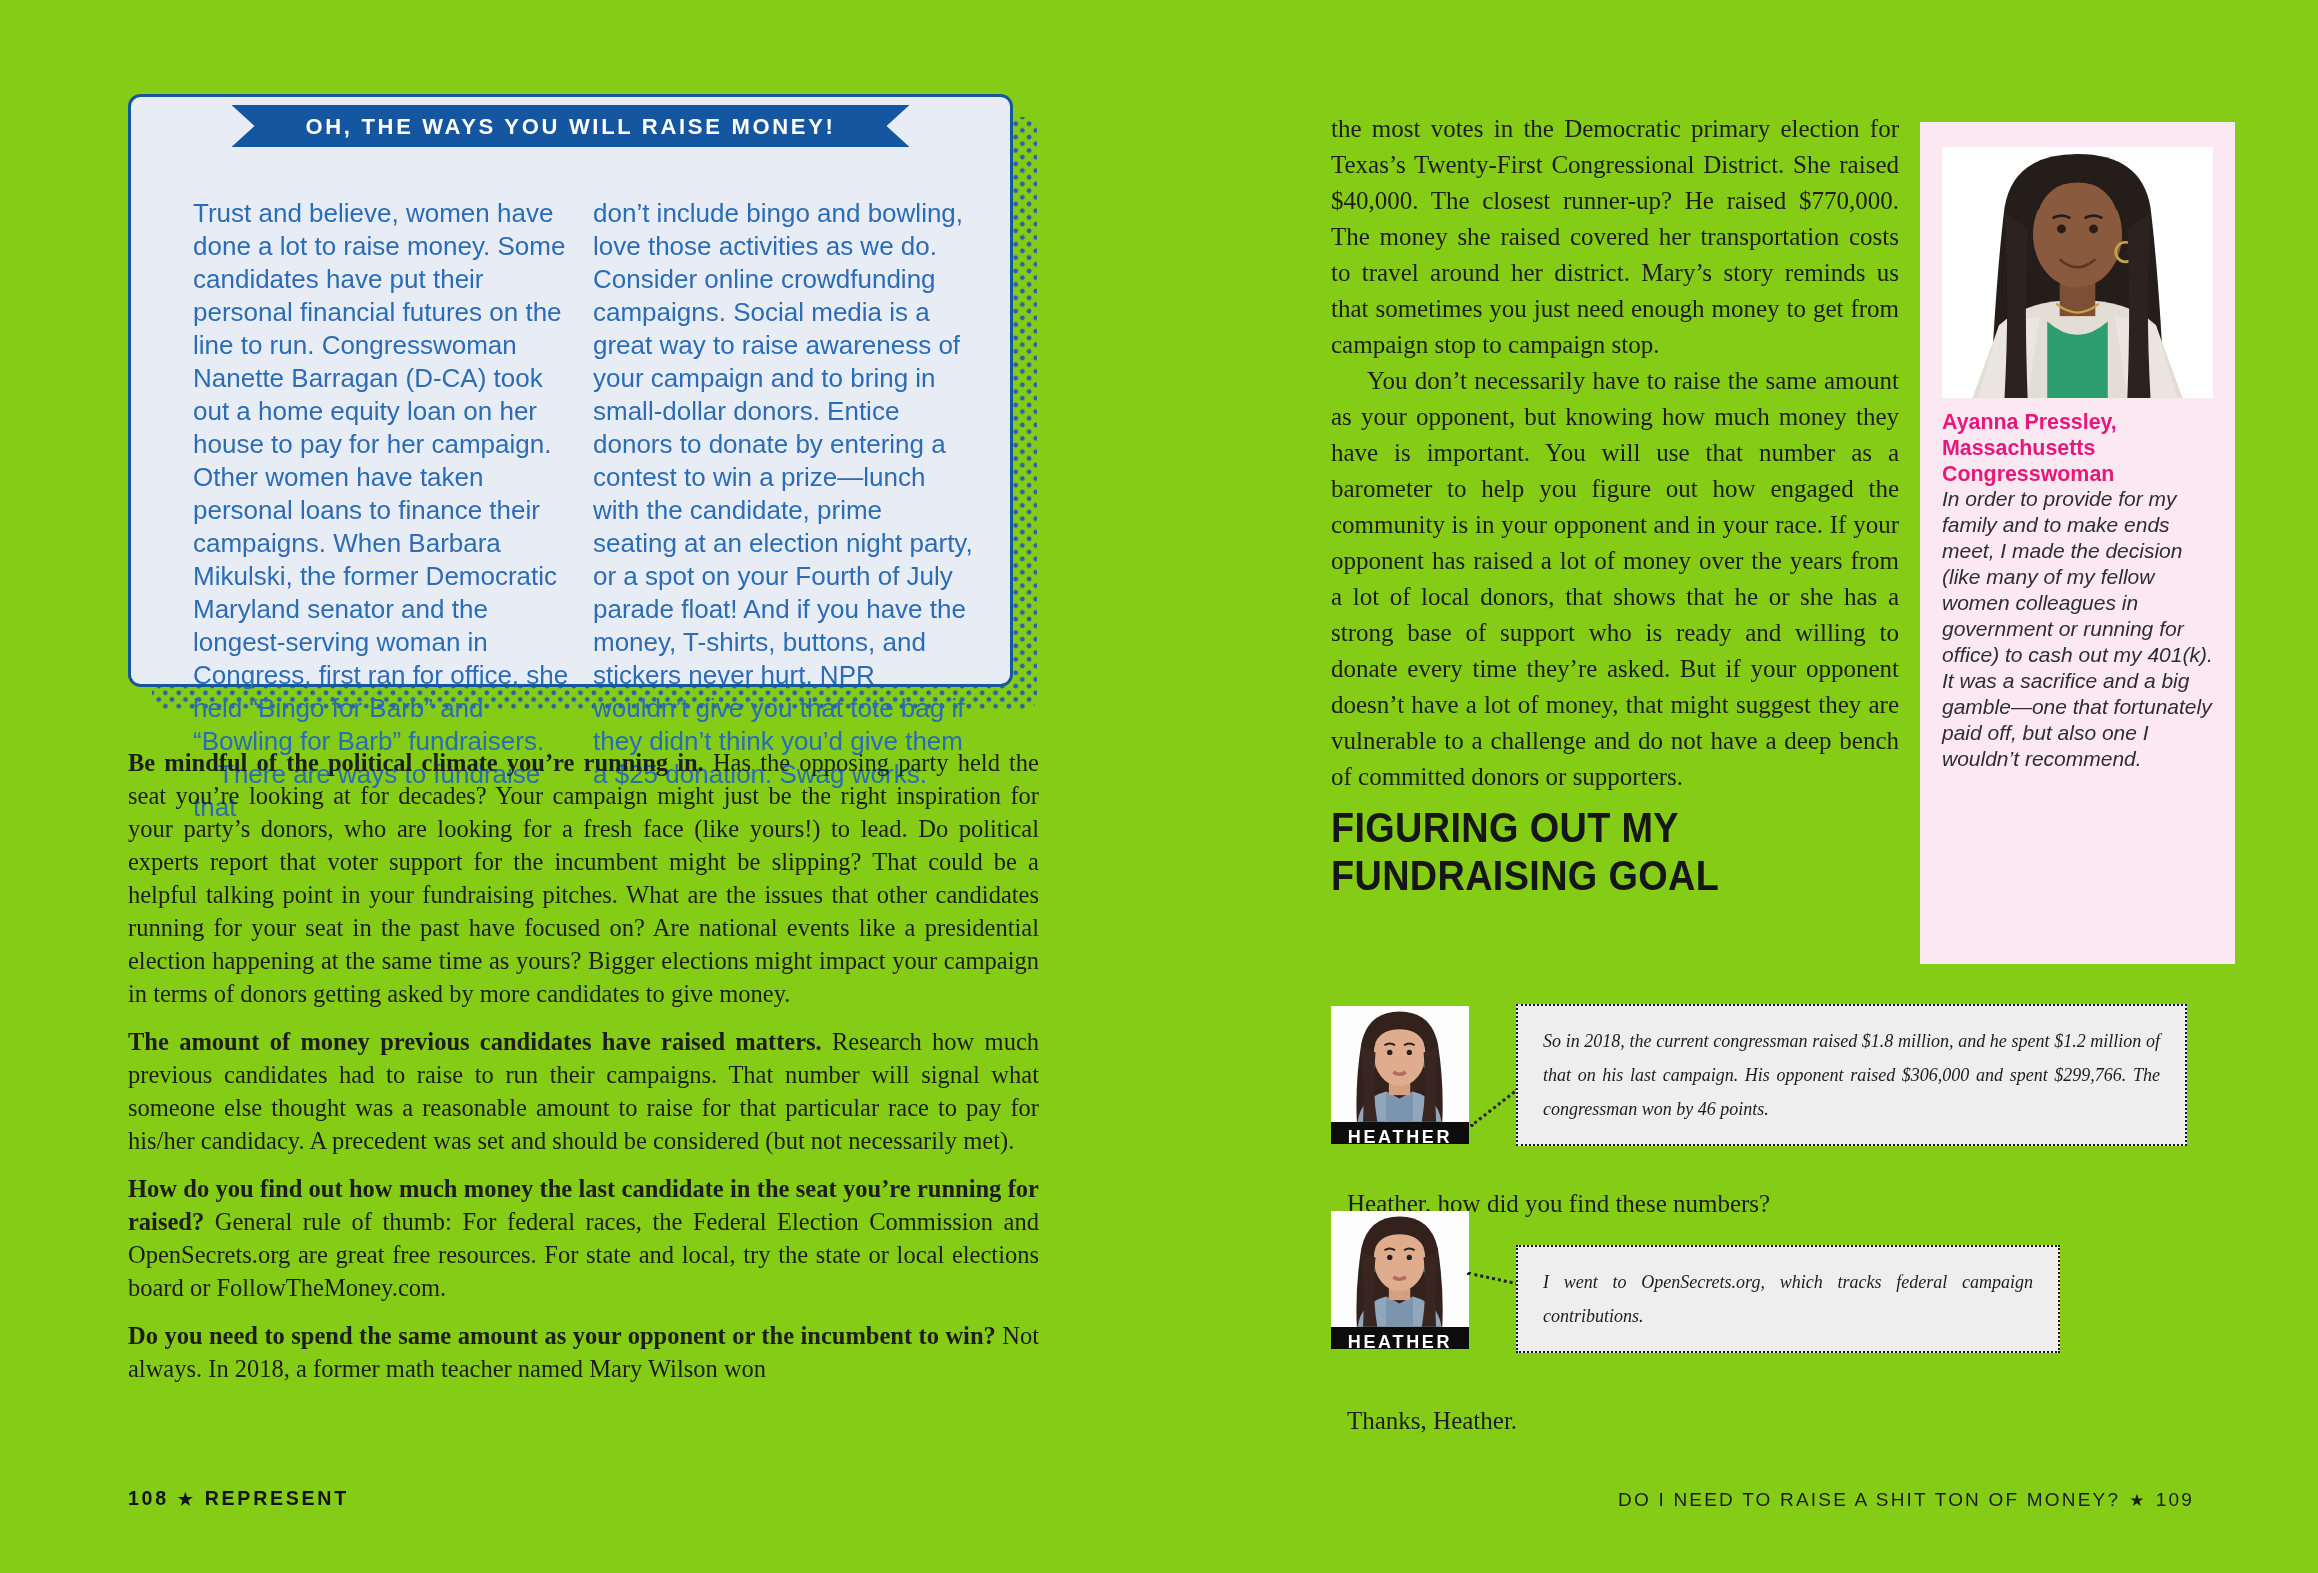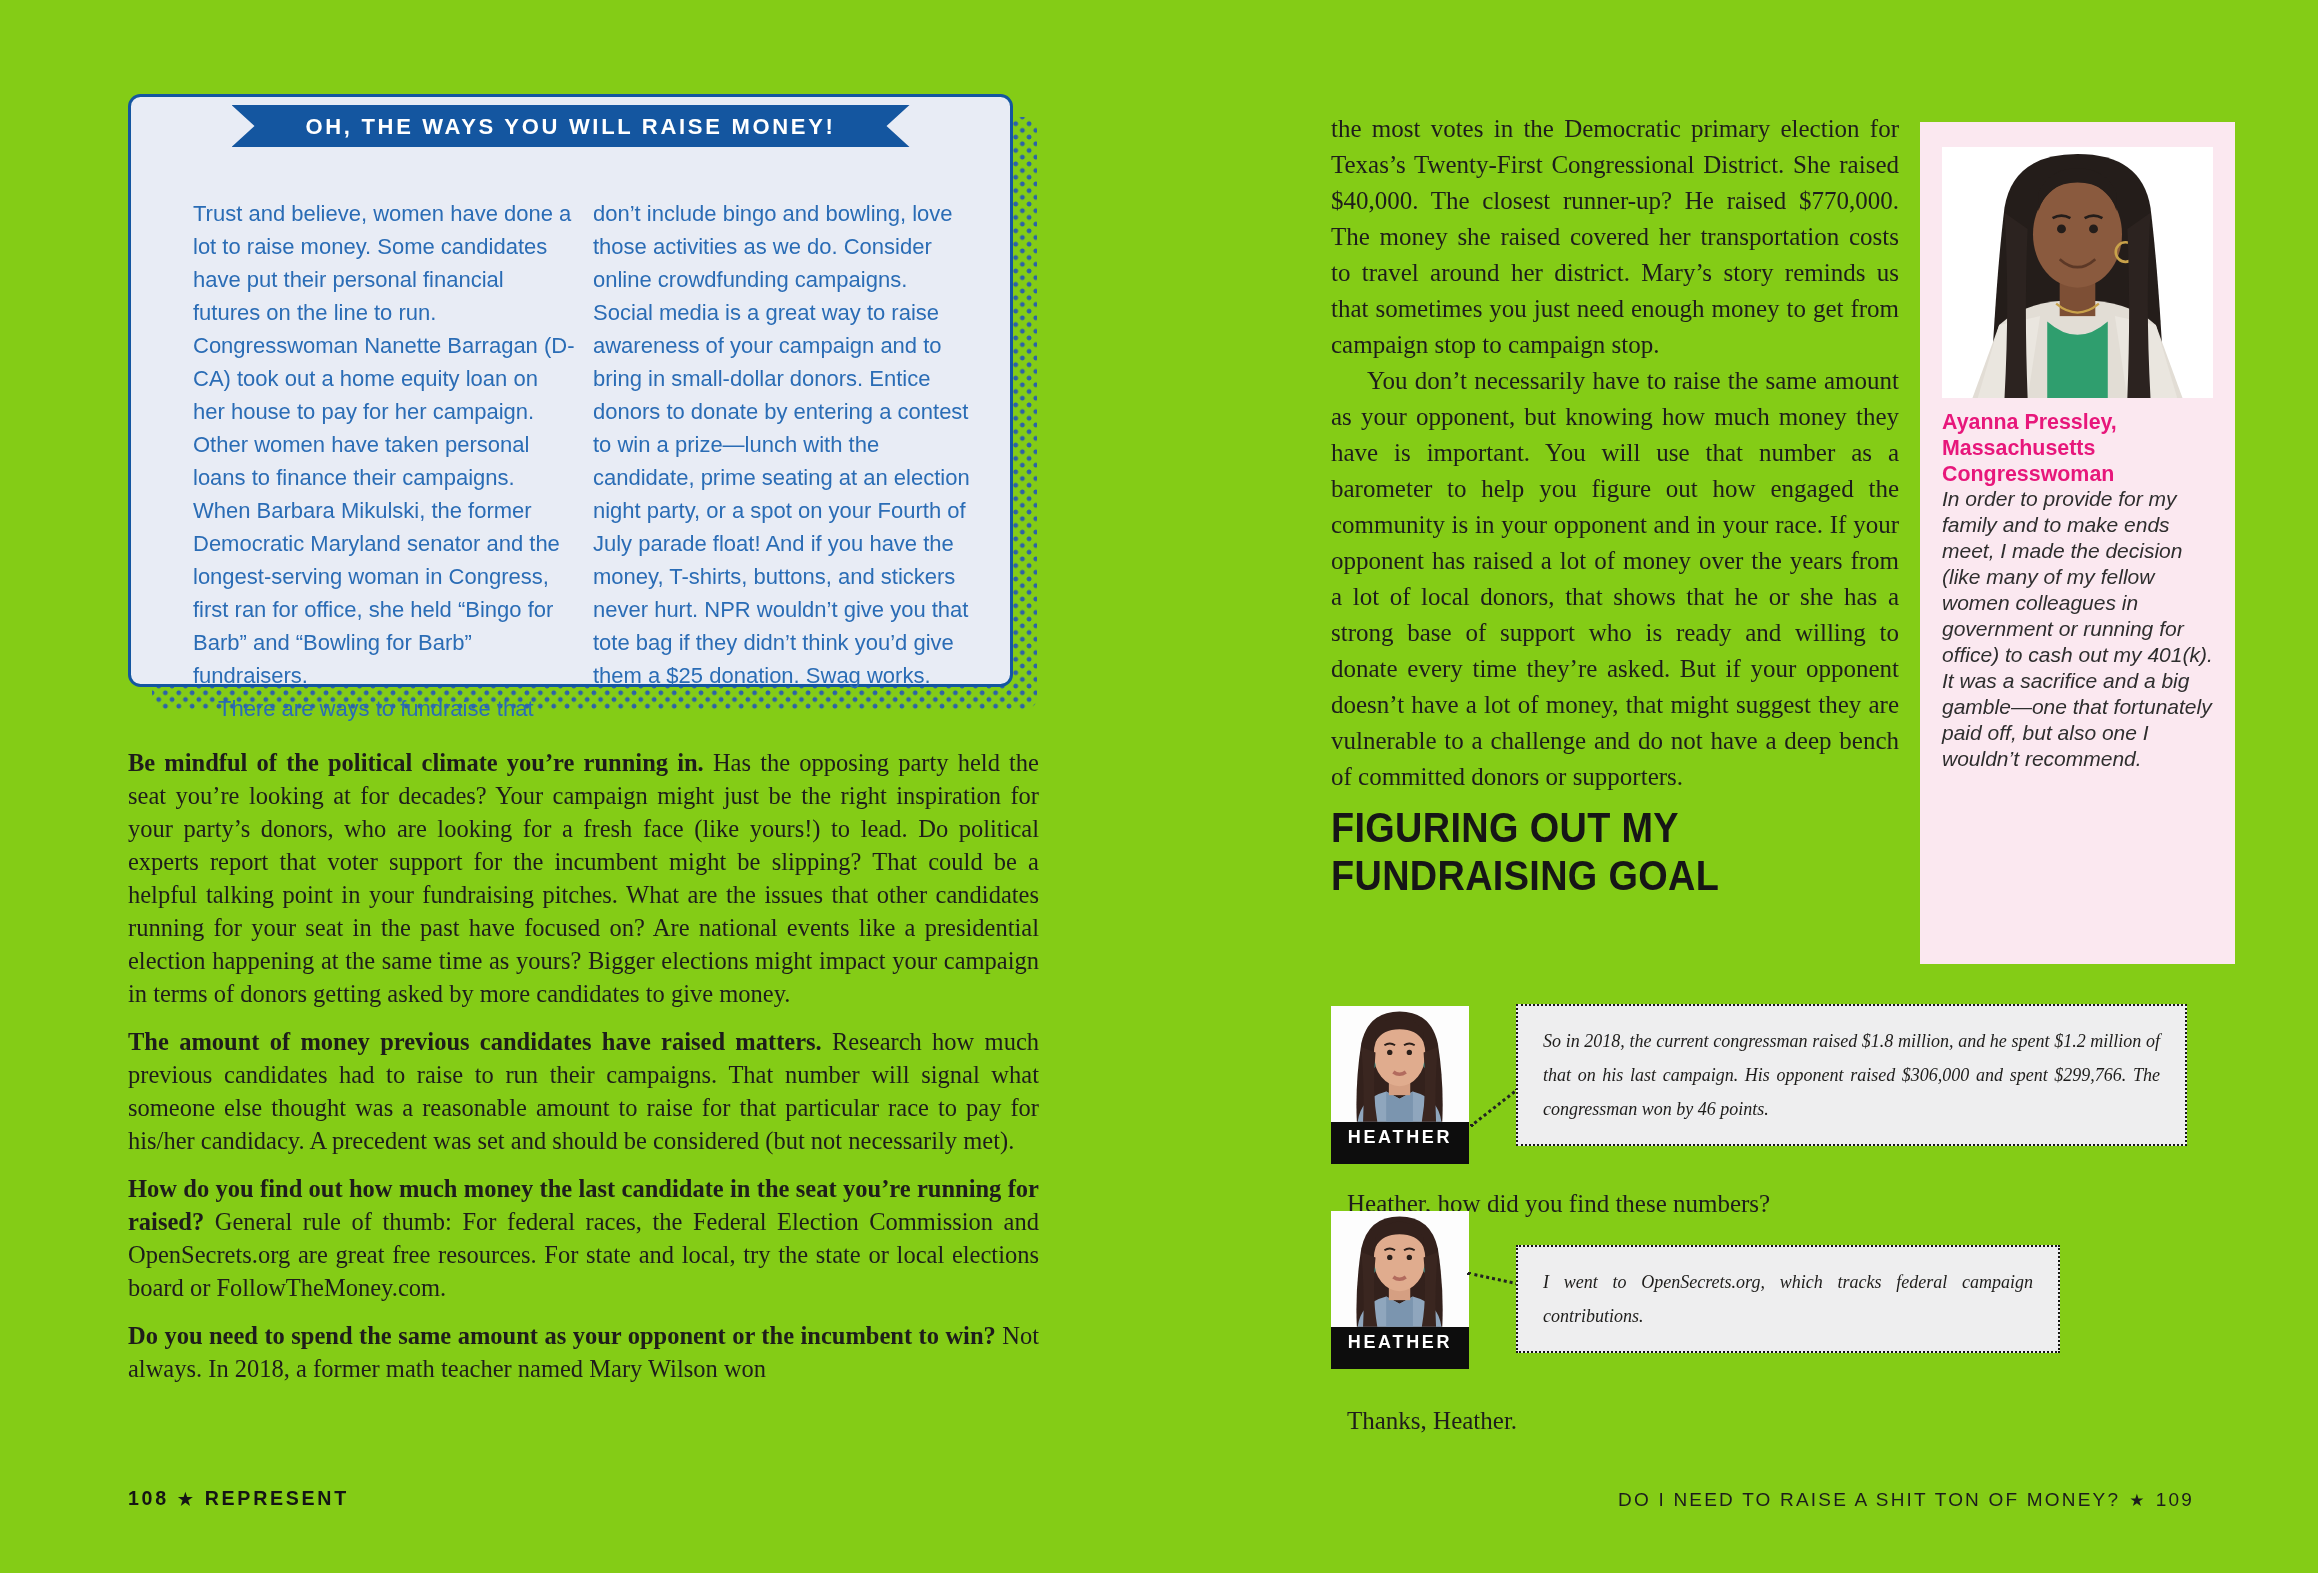--- a/index.html
+++ b/index.html
@@ -11,21 +11,21 @@
     background-image:radial-gradient(circle,#2d62a8 2.1px,rgba(0,0,0,0) 2.7px),
                      radial-gradient(circle,#2d62a8 2.1px,rgba(0,0,0,0) 2.7px);
     background-size:13.4px 13.4px,13.4px 13.4px;background-position:0 0,6.7px 6.7px;}
   .callout-box{position:absolute;left:128px;top:94px;width:885px;height:593px;box-sizing:border-box;
     background:#e8ecf5;border:3.6px solid #1456a0;border-radius:12.5px;}
   .banner{position:absolute;left:50%;transform:translateX(-50%);top:8px;width:678px;height:42px;
     background:#1456a0;color:#ffffff;text-align:center;
     font-family:"Liberation Sans",sans-serif;font-weight:bold;font-size:22px;line-height:44px;letter-spacing:2.7px;
     clip-path:polygon(0 0,100% 0,calc(100% - 23px) 50%,100% 100%,0 100%,23px 50%);}
   .callout-col{position:absolute;top:100px;width:382px;color:#2a6cb5;
-    font-family:"Liberation Sans",sans-serif;font-size:22px;line-height:33px;}
+    font-family:"Liberation Sans",sans-serif;font-size:26px;line-height:33px;}
   .callout-col.c1{left:62px;}
   .callout-col.c2{left:462px;width:380px;}
   .callout-col .p2{text-indent:25px;}
 
   
   .body-left{position:absolute;left:128px;top:746px;width:911px;text-align:justify;
     font-size:24.5px;line-height:33px;}
   .body-left p{margin:0 0 15px 0;}
   .lead{font-weight:bold;}
 
@@ -43,21 +43,21 @@
 
   .section-heading{position:absolute;left:1331px;top:803px;
     font-family:"Liberation Sans",sans-serif;font-weight:bold;font-size:43px;line-height:48px;
     letter-spacing:0.4px;color:#161616;transform:scaleX(0.88);transform-origin:left top;}
   .section-intro{position:absolute;left:1331px;top:911px;width:845px;text-align:justify;
     font-size:25px;line-height:36px;}
 
   
   .avatar{position:absolute;width:138px;}
   .avatar svg{display:block;width:138px;height:116px;background:#fdfdfd;}
-  .avatar-label{height:42px;background:#0d0d0d;color:#ffffff;text-align:center;
+  .avatar-label{height:22px;background:#0d0d0d;color:#ffffff;text-align:center;
     font-family:"Liberation Sans",sans-serif;font-weight:bold;font-size:18px;line-height:30px;letter-spacing:2.7px;}
   .bubble{position:absolute;box-sizing:border-box;background:#eeeeef;border:2.7px dotted #161616;
     padding:18px 25px;font-style:italic;font-size:18px;line-height:34px;text-align:justify;}
   .connector{position:absolute;border-top:3.6px dotted #222222;}
 
   .plain-line{position:absolute;font-size:25px;}
 
   
   .sidebar{position:absolute;left:1920px;top:122px;width:315px;height:842px;background:#fbe8f0;}
   .sidebar-photo{position:absolute;left:22px;top:25px;width:271px;height:251px;background:#ffffff;}

